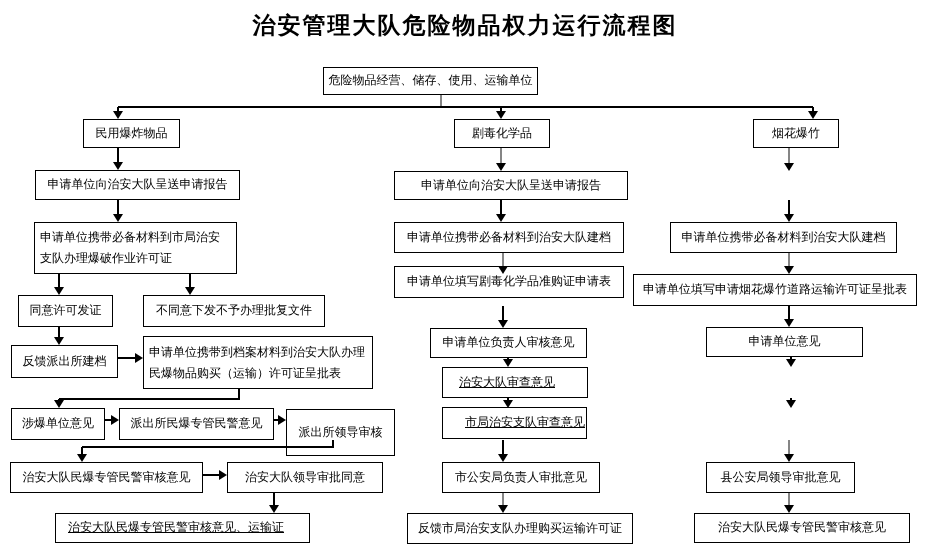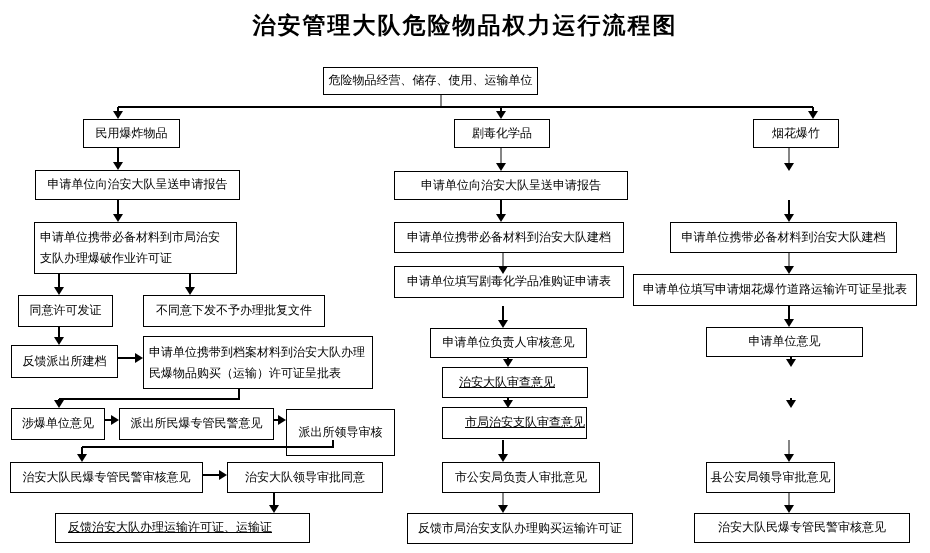--- a/index.html
+++ b/index.html
@@ -40,35 +40,35 @@
   <div class="bx ml" style="left:34px;top:222px;width:203px;height:52px">申请单位携带必备材料到市局治安支队办理爆破作业许可证</div>
   <div class="bx c" style="left:18px;top:295px;width:95px;height:32px">同意许可发证</div>
   <div class="bx c" style="left:143px;top:295px;width:182px;height:32px">不同意下发不予办理批复文件</div>
   <div class="bx c" style="left:11px;top:345px;width:107px;height:33px">反馈派出所建档</div>
   <div class="bx ml" style="left:143px;top:336px;width:230px;height:53px">申请单位携带到档案材料到治安大队办理民爆物品购买（运输）许可证呈批表</div>
   <div class="bx c" style="left:11px;top:408px;width:94px;height:32px">涉爆单位意见</div>
   <div class="bx c" style="left:119px;top:408px;width:155px;height:32px">派出所民爆专管民警意见</div>
   <div class="bx c" style="left:286px;top:409px;width:109px;height:47px">派出所领导审核</div>
   <div class="bx c" style="left:10px;top:462px;width:193px;height:31px">治安大队民爆专管民警审核意见</div>
   <div class="bx c" style="left:227px;top:462px;width:156px;height:31px">治安大队领导审批同意</div>
-  <div class="bx lf" style="left:55px;top:513px;width:255px;height:30px;padding-left:12px">反馈治安大队办理运输许可证、运输证</div>
+  <div class="bx lf" style="left:55px;top:513px;width:255px;height:30px;padding-left:12px">治安大队民爆专管民警审核意见、运输证</div>
 
   <div class="bx c" style="left:394px;top:171px;width:234px;height:29px">申请单位向治安大队呈送申请报告</div>
   <div class="bx c" style="left:394px;top:222px;width:230px;height:31px">申请单位携带必备材料到治安大队建档</div>
   <div class="bx c" style="left:394px;top:266px;width:230px;height:32px">申请单位填写剧毒化学品准购证申请表</div>
   <div class="bx c" style="left:430px;top:328px;width:157px;height:30px">申请单位负责人审核意见</div>
   <div class="bx lf" style="left:442px;top:367px;width:146px;height:31px;padding-left:16px">治安大队审查意见</div>
   <div class="bx lf" style="left:442px;top:407px;width:145px;height:32px;padding-left:22px">市局治安支队审查意见</div>
   <div class="bx c" style="left:442px;top:462px;width:158px;height:31px">市公安局负责人审批意见</div>
   <div class="bx c" style="left:407px;top:513px;width:226px;height:31px">反馈市局治安支队办理购买运输许可证</div>
 
   <div class="bx c" style="left:670px;top:222px;width:227px;height:31px">申请单位携带必备材料到治安大队建档</div>
   <div class="bx c" style="left:633px;top:274px;width:284px;height:32px">申请单位填写申请烟花爆竹道路运输许可证呈批表</div>
   <div class="bx c" style="left:706px;top:327px;width:157px;height:30px">申请单位意见</div>
-  <div class="bx c" style="left:706px;top:462px;width:129px;height:31px">县公安局领导审批意见</div>
+  <div class="bx c" style="left:706px;top:462px;width:149px;height:31px">县公安局领导审批意见</div>
   <div class="bx c" style="left:694px;top:513px;width:216px;height:30px">治安大队民爆专管民警审核意见</div>
 
 <div class="vline" style="left: 440px; top: 95px; width: 1.6px; height: 12px; background: rgb(133, 133, 133);"></div>
     <div class="hline" style="left: 118px; top: 106px; width: 695px; height: 1.6px; background: rgb(0, 0, 0);"></div>
     <div class="vline" style="left: 117px; top: 107px; width: 1.6px; height: 5px; background: rgb(0, 0, 0);"></div>
     <div class="arrow" style="left: 112.5px; top: 111px; border-left: 5.5px solid transparent; border-right: 5.5px solid transparent; border-top: 8px solid rgb(0, 0, 0);"></div>
     <div class="vline" style="left: 500px; top: 107px; width: 1.6px; height: 5px; background: rgb(0, 0, 0);"></div>
     <div class="arrow" style="left: 495.5px; top: 111px; border-left: 5.5px solid transparent; border-right: 5.5px solid transparent; border-top: 8px solid rgb(0, 0, 0);"></div>
     <div class="vline" style="left: 812px; top: 107px; width: 1.6px; height: 5px; background: rgb(0, 0, 0);"></div>
     <div class="arrow" style="left: 807.5px; top: 111px; border-left: 5.5px solid transparent; border-right: 5.5px solid transparent; border-top: 8px solid rgb(0, 0, 0);"></div>

